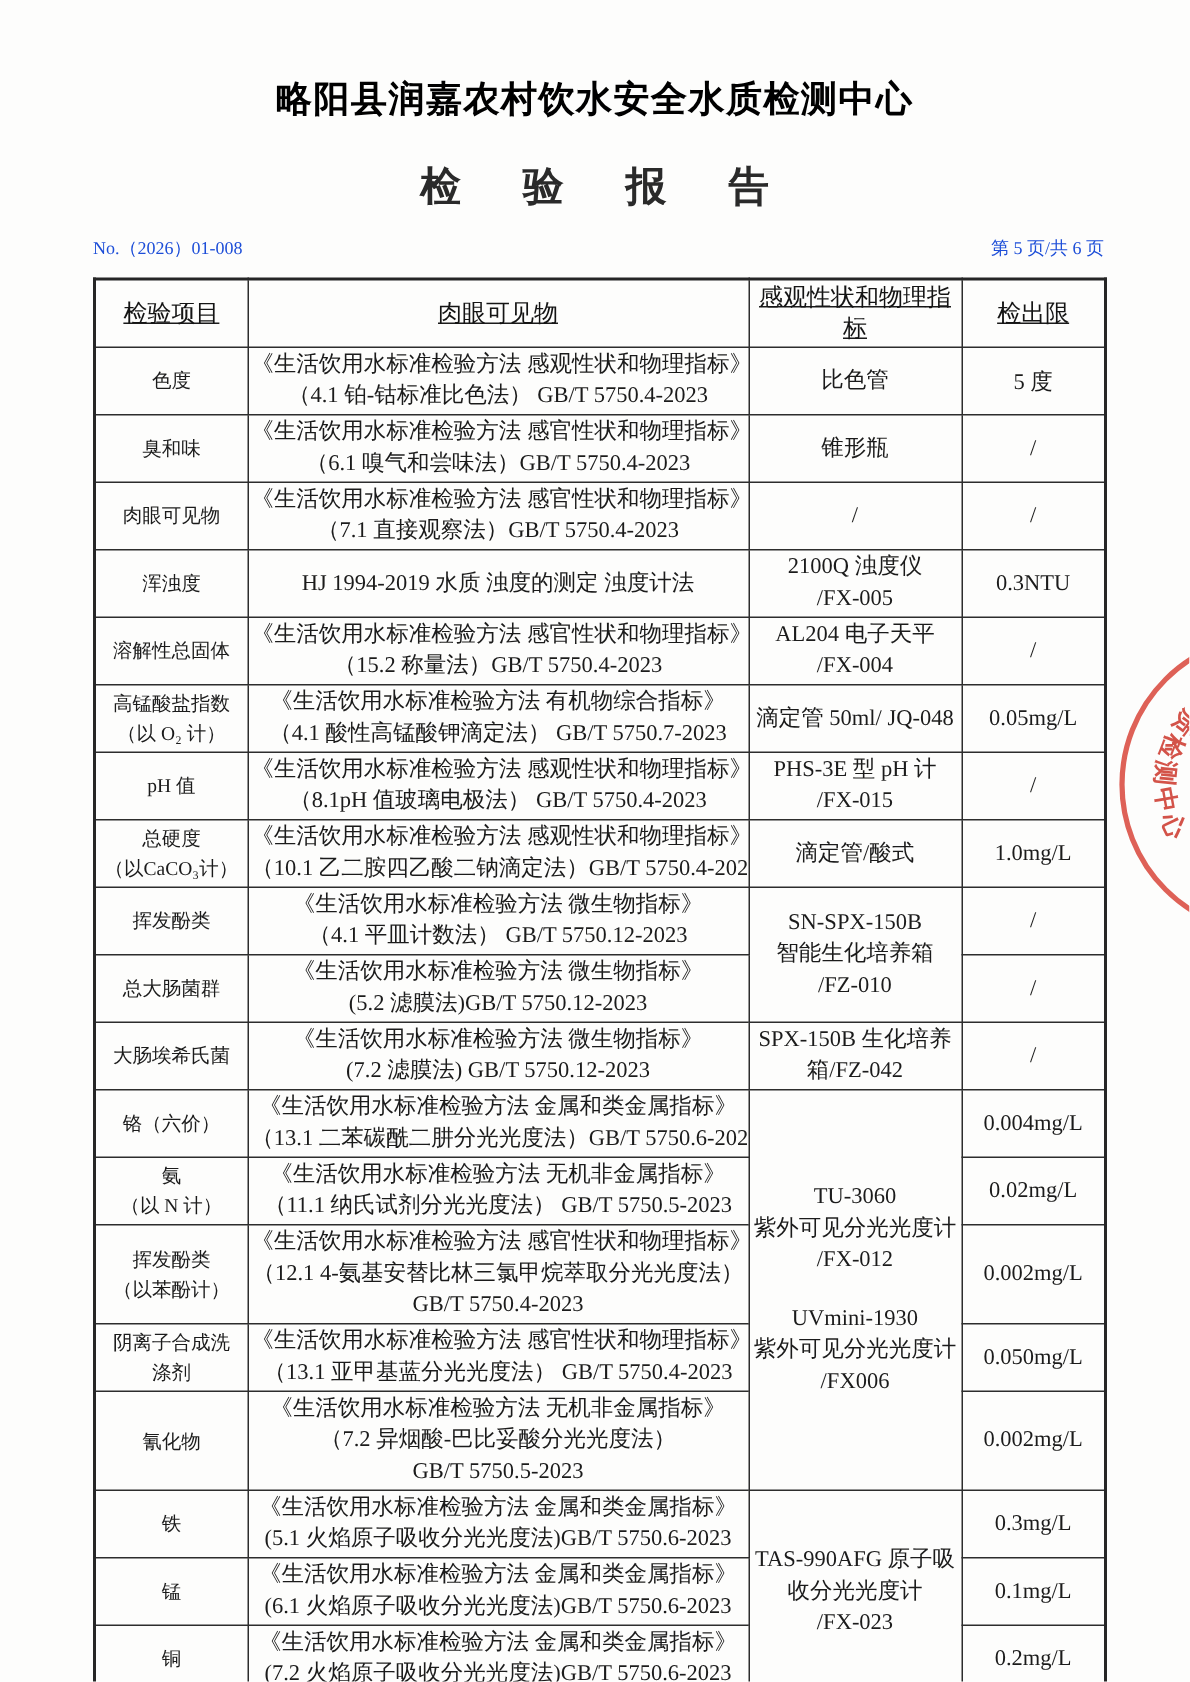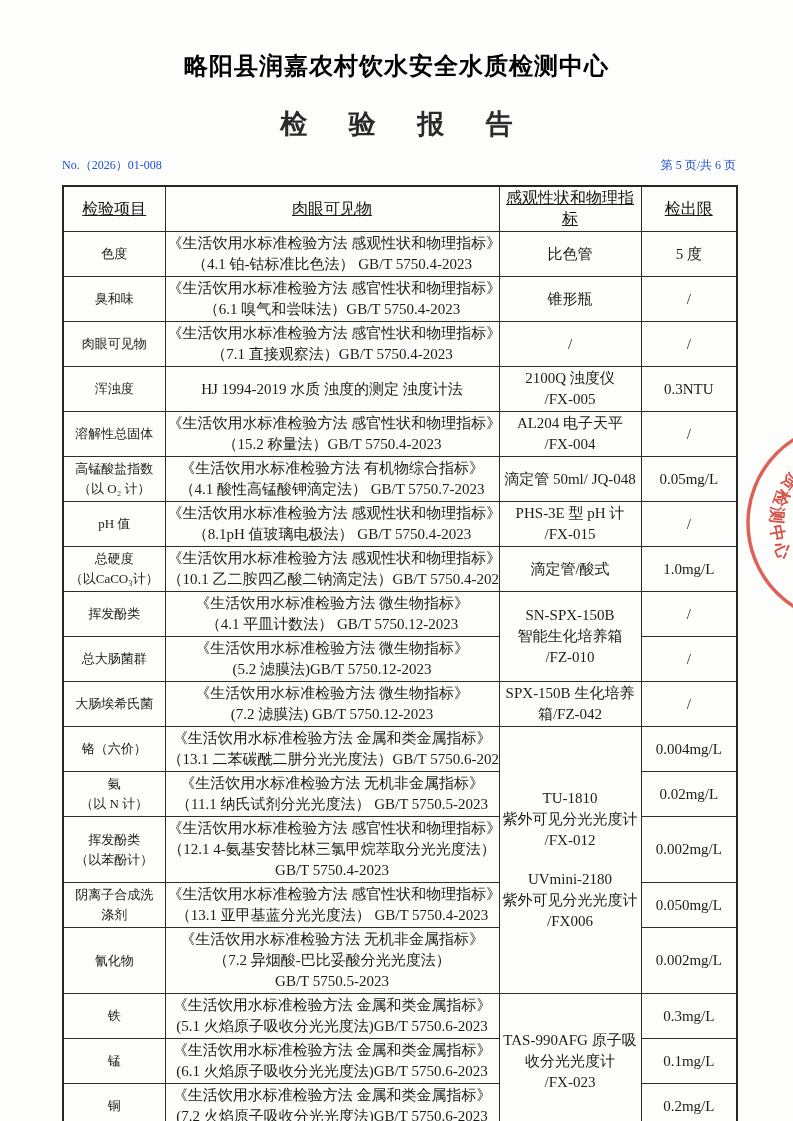--- a/index.html
+++ b/index.html
@@ -248,25 +248,25 @@
       </tr>
       <tr>
         <td class="item-cell">
           <div class="cell-line">铬（六价）</div>
         </td>
         <td class="method-cell">
           <div class="cell-line">《生活饮用水标准检验方法 金属和类金属指标》</div>
           <div class="cell-line">（13.1 二苯碳酰二肼分光光度法）GB/T 5750.6-2023</div>
         </td>
         <td class="instrument-cell" rowspan="5">
-          <div class="cell-line">TU-1810</div>
+          <div class="cell-line">TU-3060</div>
           <div class="cell-line">紫外可见分光光度计</div>
           <div class="cell-line">/FX-012</div>
           <div class="cell-gap"></div>
-          <div class="cell-line">UVmini-2180</div>
+          <div class="cell-line">UVmini-1930</div>
           <div class="cell-line">紫外可见分光光度计</div>
           <div class="cell-line">/FX006</div>
         </td>
         <td class="limit-cell">0.004mg/L</td>
       </tr>
       <tr>
         <td class="item-cell">
           <div class="cell-line">氨</div>
           <div class="cell-line">（以 N 计）</div>
         </td>

